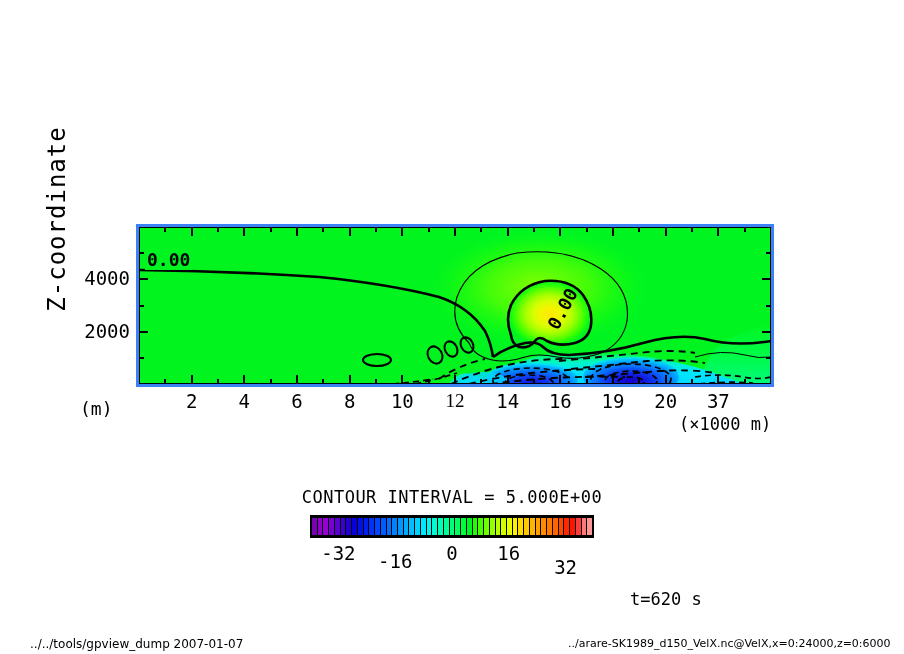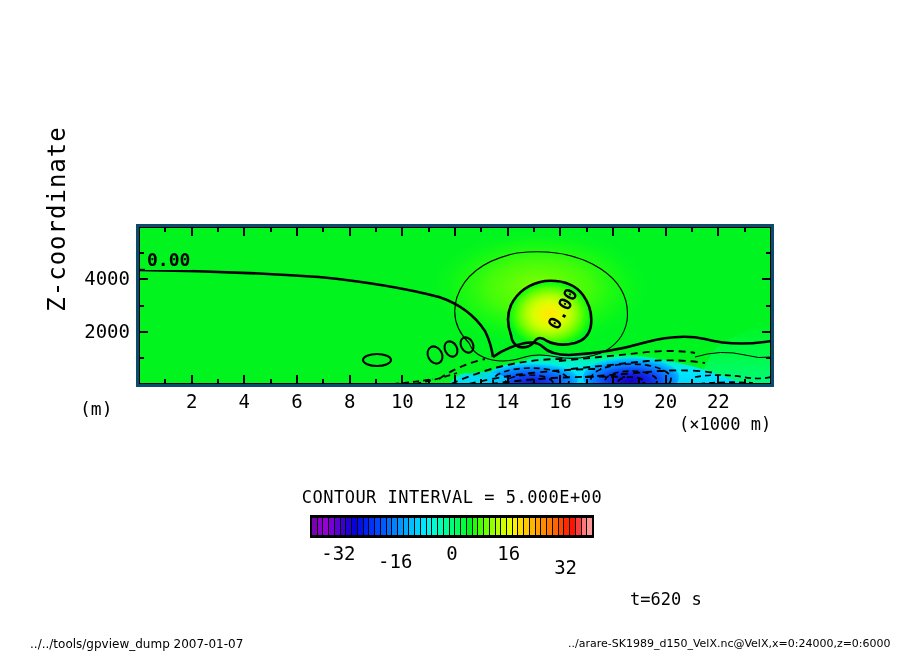--- a/index.html
+++ b/index.html
@@ -30,21 +30,21 @@
     white-space: nowrap;
   }
 
   
   #plot-frame {
     position: absolute;
     left: 136px;
     top: 224px;
     width: 632px;
     height: 157px;
-    border: 3px solid #0c4a6e;
+    border: 3px solid #3b82f6;
     box-sizing: content-box;
     background: #00f520;
   }
   #plot-canvas {
     position: absolute;
     left: 0;
     top: 0;
     width: 632px;
     height: 157px;
     display: block;
@@ -442,26 +442,26 @@
       <div class="tick-x minor" style="left: 691px; top: 227px;"></div>
       <div class="tick-x minor" style="left: 743.667px; top: 227px;"></div>
     </div>
 
   <div id="xtick-labels">
       <div class="xtick-label" style="left: 166.667px;">2</div>
       <div class="xtick-label" style="left: 219.333px;">4</div>
       <div class="xtick-label" style="left: 272px;">6</div>
       <div class="xtick-label" style="left: 324.667px;">8</div>
       <div class="xtick-label" style="left: 377.333px;">10</div>
-      <div class="xtick-label" style="left: 430px;">12</div>
+      <div class="xtick-label" style="left: 430px; font-family: Liberation Serif, serif;">12</div>
       <div class="xtick-label" style="left: 482.667px;">14</div>
       <div class="xtick-label" style="left: 535.333px;">16</div>
       <div class="xtick-label" style="left: 588px;">19</div>
       <div class="xtick-label" style="left: 640.667px;">20</div>
-      <div class="xtick-label" style="left: 693.333px;">22</div>
+      <div class="xtick-label" style="left: 693.333px;">37</div>
     </div>
 
   <div id="yticks-left">
       <div class="tick-y major" style="left: 139px; top: 278.333px;"></div>
       <div class="tick-y major" style="left: 762px; top: 278.333px;"></div>
       <div class="tick-y major" style="left: 139px; top: 330.667px;"></div>
       <div class="tick-y major" style="left: 762px; top: 330.667px;"></div>
       <div class="tick-y minor" style="left: 139px; top: 356.833px;"></div>
       <div class="tick-y minor" style="left: 766px; top: 356.833px;"></div>
       <div class="tick-y minor" style="left: 139px; top: 304.5px;"></div>

